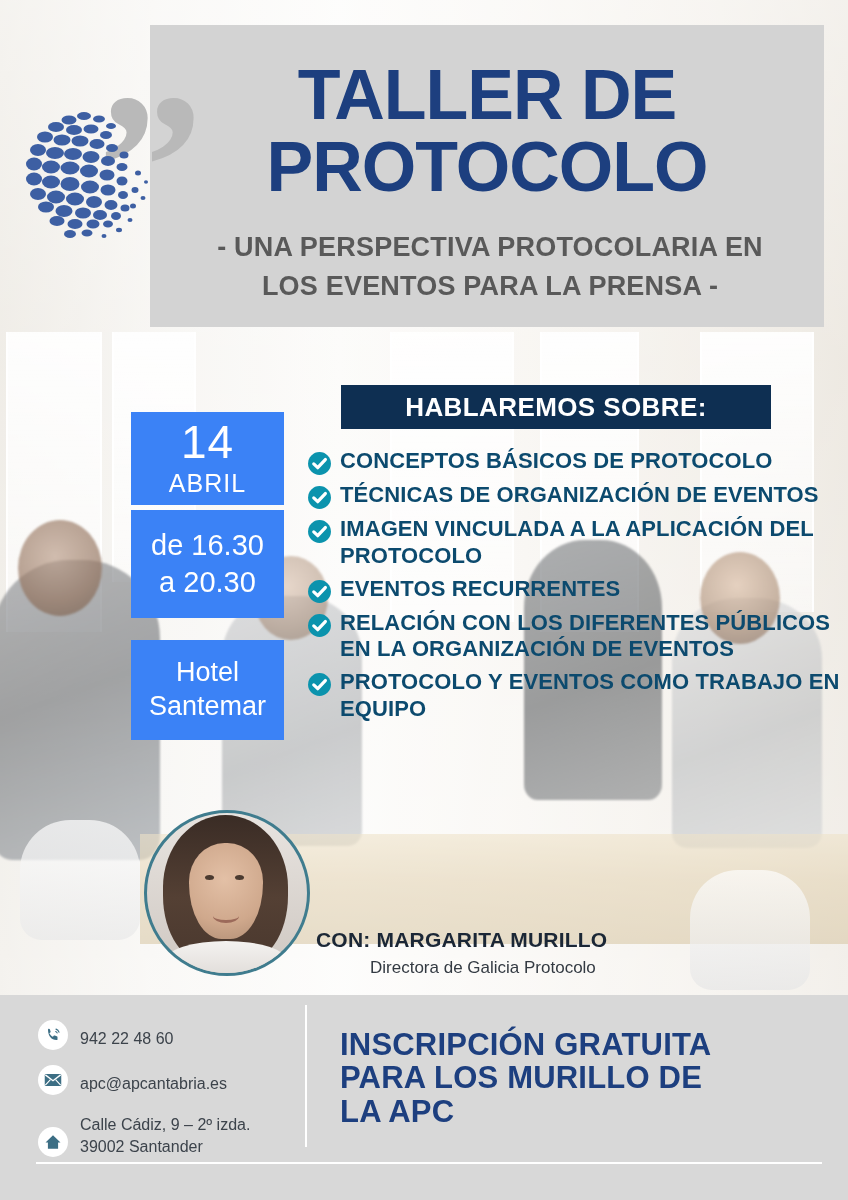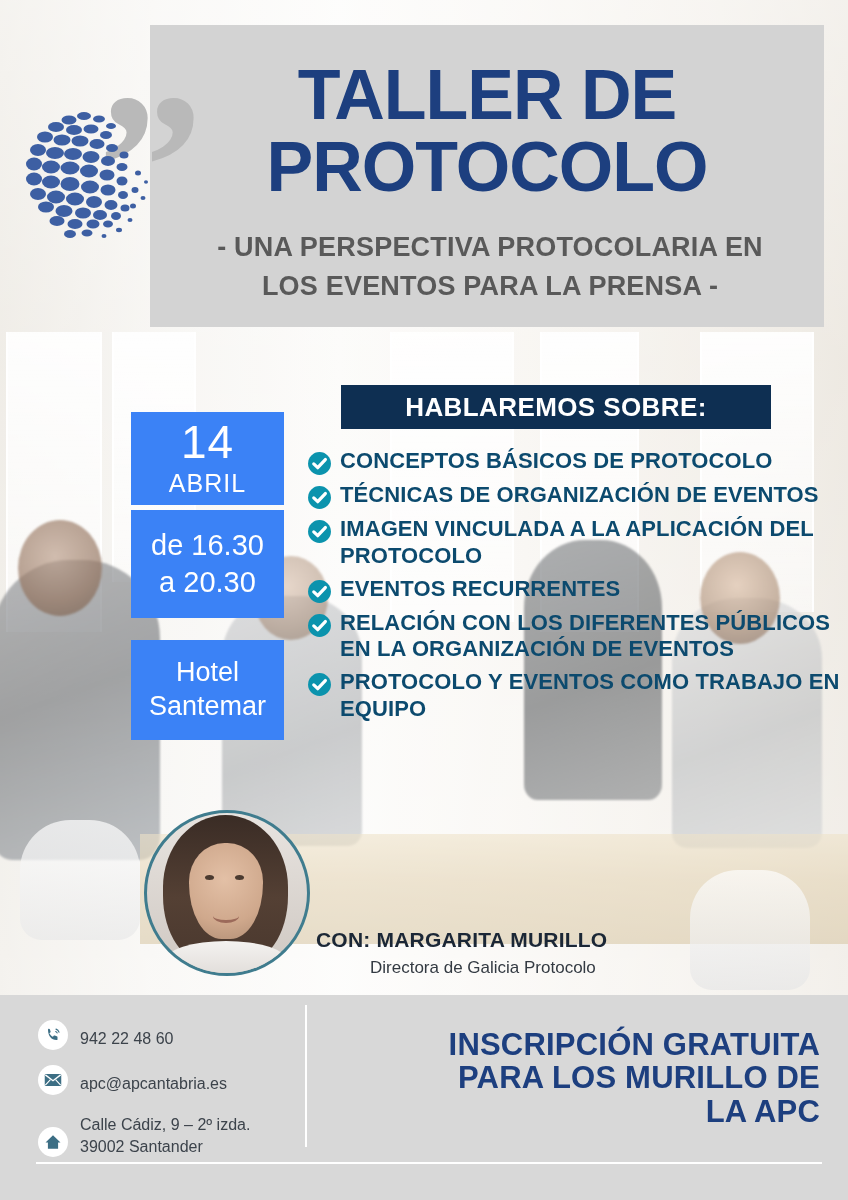--- a/index.html
+++ b/index.html
@@ -342,21 +342,21 @@
     font-size: 16px;
     line-height: 1.35;
     padding-top: 4px;
   }
   .contact-text .l2 { display: block; }
 
   .registration {
     position: absolute;
     left: 340px; top: 1028px;
     width: 480px;
-    text-align: right;
+    text-align: left;
     color: #1d3f7f;
     font-size: 31px;
     font-weight: bold;
     line-height: 1.08;
     letter-spacing: 0.2px;
   }
   .registration span { display: block; }
 </style>
 </head>
 <body>

